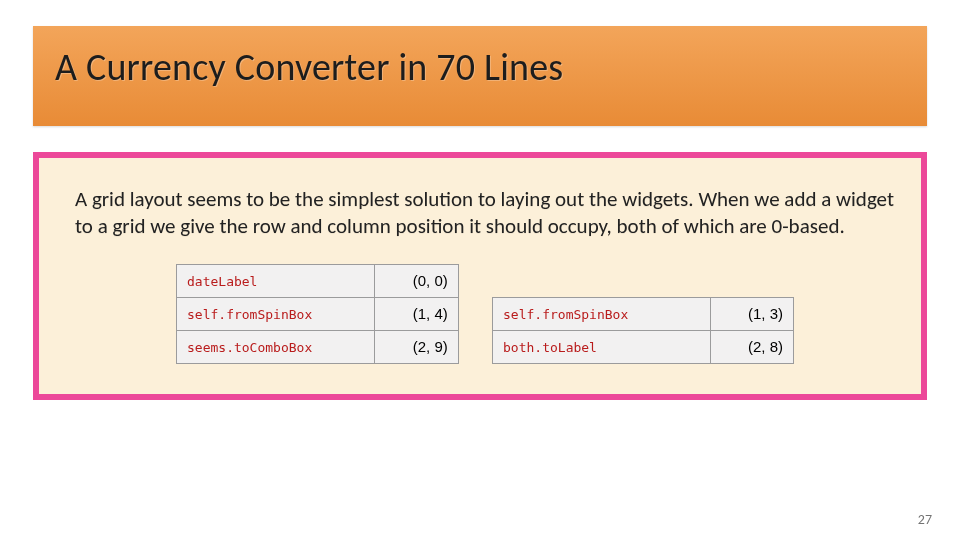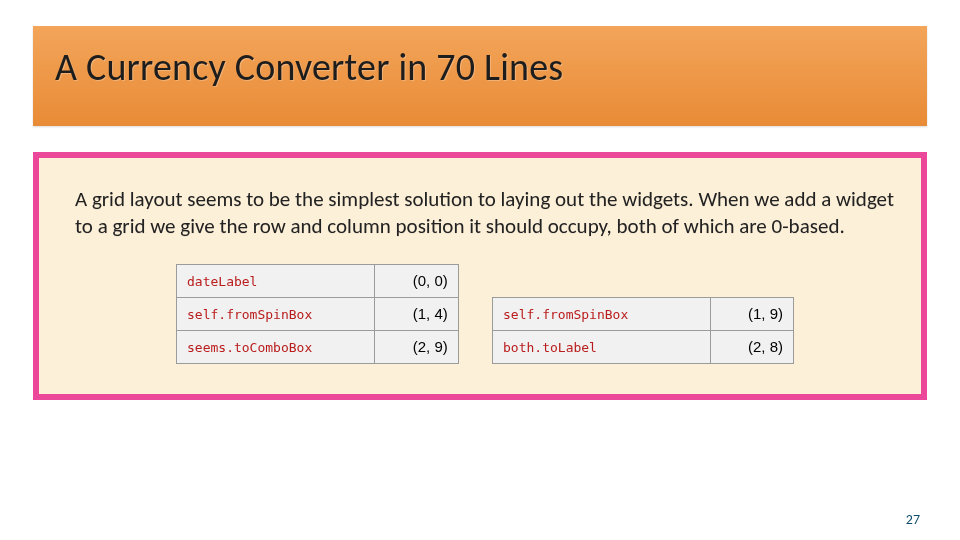--- a/index.html
+++ b/index.html
@@ -85,24 +85,24 @@
     text-align: left;
     white-space: nowrap;
   }
   td.name-col { width: 196px; }
   td.coord-col { width: 72px; text-align: right; padding-right: 12px; }
   td.gap-col { width: 18px; }
   td.name2-col { width: 222px; }
   td.coord2-col { width: 72px; text-align: right; padding-right: 12px; }
   .page-num {
     position: absolute;
-    right: 40px;
+    right: 28px;
     bottom: 12px;
     font-size: 14px;
-    color: #0c4a6e;
+    color: #737373;
   }
 </style>
 </head>
 <body>
 
 <div class="slide">
 
   <div class="title-bar">
     <div class="title-text">A Currency Converter in 70 Lines</div>
   </div>
@@ -118,21 +118,21 @@
           <td class="coord-col"><span class="cell-coord">(0, 0)</span></td>
           <td class="gap-col blank"></td>
           <td class="name2-col blank"></td>
           <td class="coord2-col blank"></td>
         </tr>
         <tr>
           <td class="name-col"><span class="cell-label">self.fromSpinBox</span></td>
           <td class="coord-col"><span class="cell-coord">(1, 4)</span></td>
           <td class="gap-col blank"></td>
           <td class="name2-col"><span class="cell-label">self.fromSpinBox</span></td>
-          <td class="coord2-col"><span class="cell-coord">(1, 9)</span></td>
+          <td class="coord2-col"><span class="cell-coord">(1, 3)</span></td>
         </tr>
         <tr>
           <td class="name-col"><span class="cell-label">seems.toComboBox</span></td>
           <td class="coord-col"><span class="cell-coord">(2, 9)</span></td>
           <td class="gap-col blank"></td>
           <td class="name2-col"><span class="cell-label">both.toLabel</span></td>
           <td class="coord2-col"><span class="cell-coord">(2, 8)</span></td>
         </tr>
       </tbody>
         </table>

